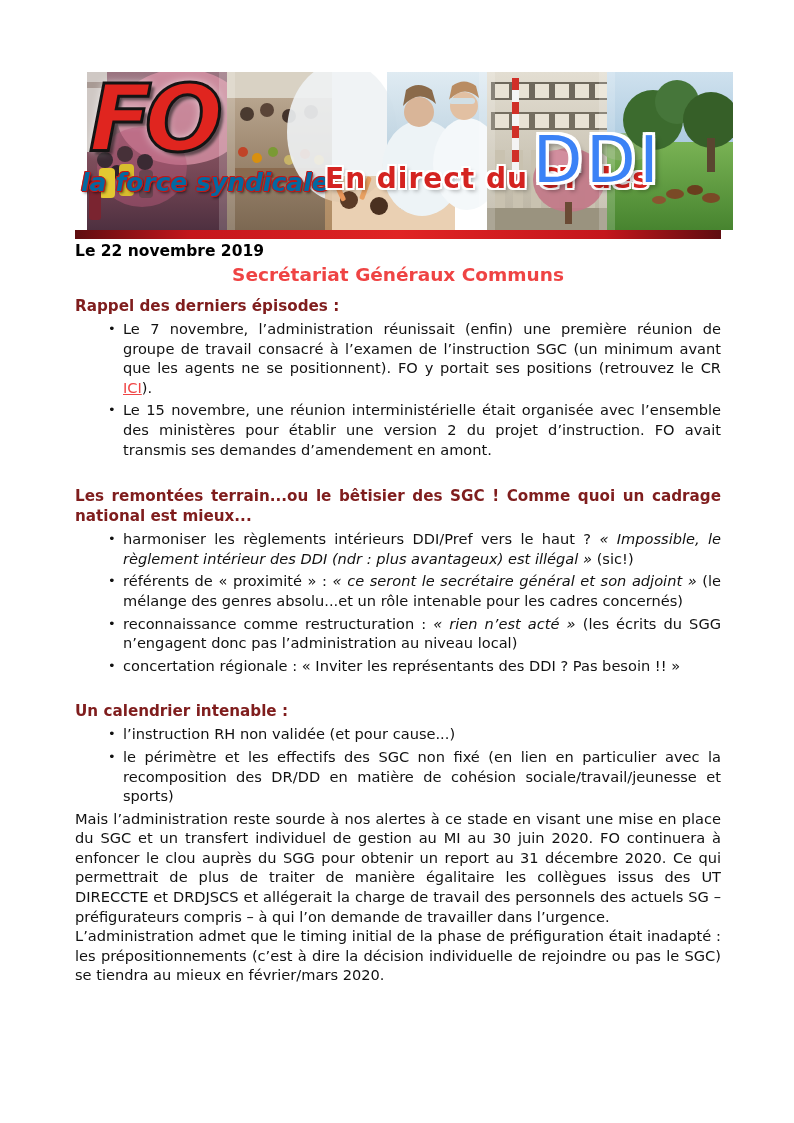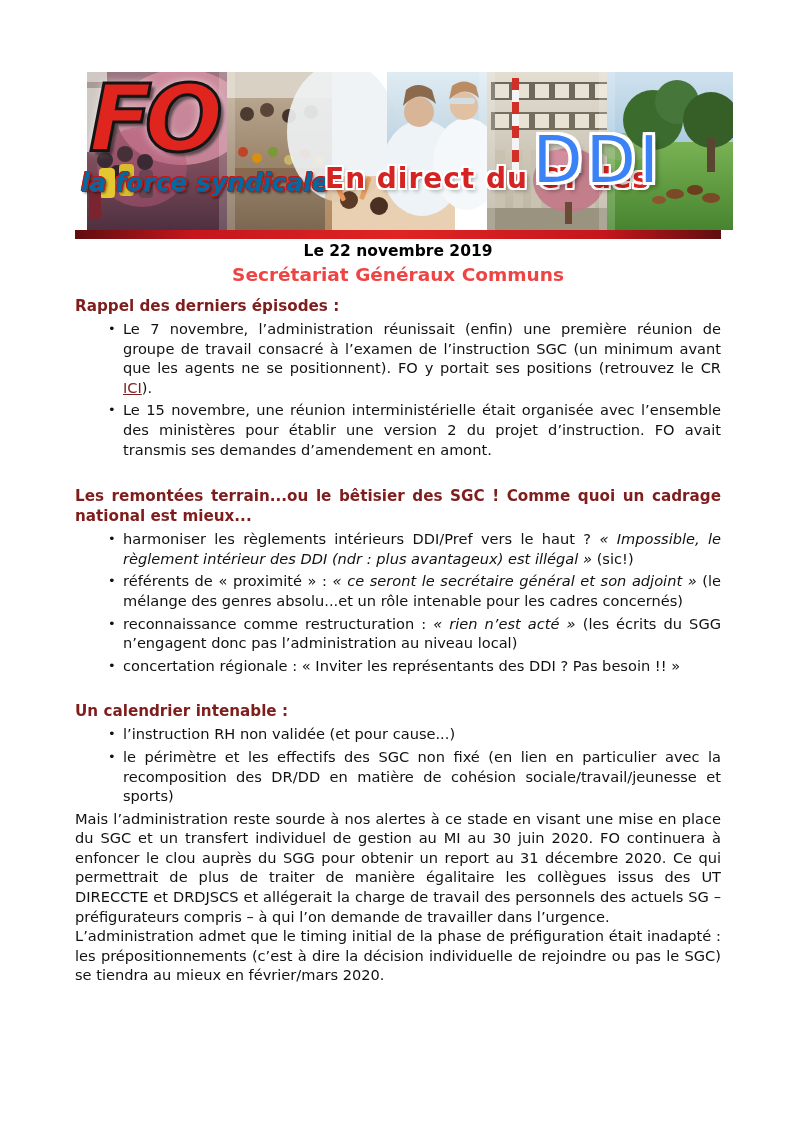--- a/index.html
+++ b/index.html
@@ -46,21 +46,21 @@
     position: absolute; left: 458px; top: 56px;
     font-size: 64px; line-height: 1; font-weight: 400; color: #3b82f6; letter-spacing: 4px;
     text-shadow: -3px 0 0 #fff, 3px 0 0 #fff, 0 -3px 0 #fff, 0 3px 0 #fff,
                  -3px -3px 0 #fff, 3px 3px 0 #fff, -3px 3px 0 #fff, 3px -3px 0 #fff,
                  5px 5px 5px rgba(0,0,0,.35);
   }
 
   
   .date-line {
     margin-top: 3px;
-    text-align: center; font-weight: 700; font-size: 15.5px; line-height: 19px; color: #000;
+    text-align: left; font-weight: 700; font-size: 15.5px; line-height: 19px; color: #000;
   }
   h1.doc-title {
     margin: 2px 0 0 0; text-align: center;
     font-size: 18.5px; line-height: 24px; font-weight: 700; color: #ef4444;
   }
   .doc-subtitle {
     margin: 3px 0 0 0; text-align: center;
     font-size: 20px; line-height: 27.5px; font-weight: 700;
   }
   h3.sec-heading {
@@ -74,21 +74,21 @@
   ul.bullets li {
     position: relative; padding-left: 48px; margin: 0 0 3px 0;
     font-size: 14.6px; line-height: 19.6px; text-align: justify; color: #111;
   }
   ul.bullets li::before {
     content: "\2022";
     position: absolute; left: 33px; top: 0;
     font-size: 13px; line-height: 19.6px; color: #111;
   }
   .it { font-style: italic; }
-  a.doc-link { color: #7f1d1d; text-decoration: underline; cursor: pointer; }
+  a.doc-link { color: #ef4444; text-decoration: underline; cursor: pointer; }
   p.body-par {
     margin: 0; font-size: 14.6px; line-height: 19.6px; text-align: justify; color: #111;
   }
 </style>
 </head>
 <body>
 
 <div class="page">
   <div class="content">
 

